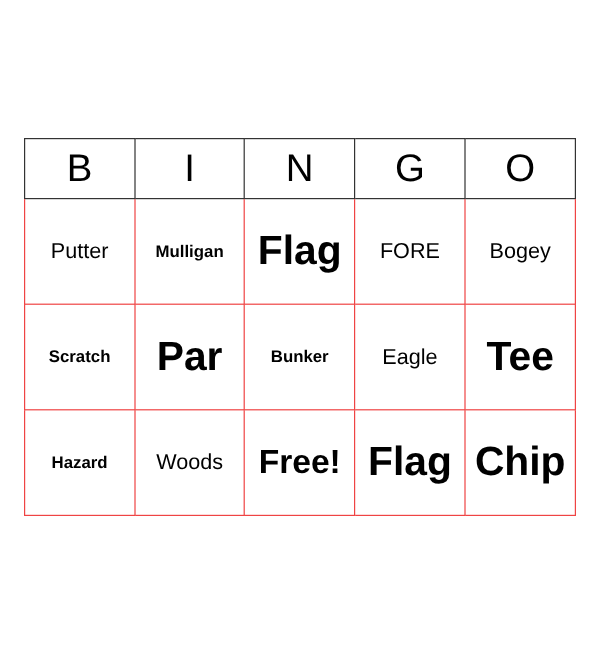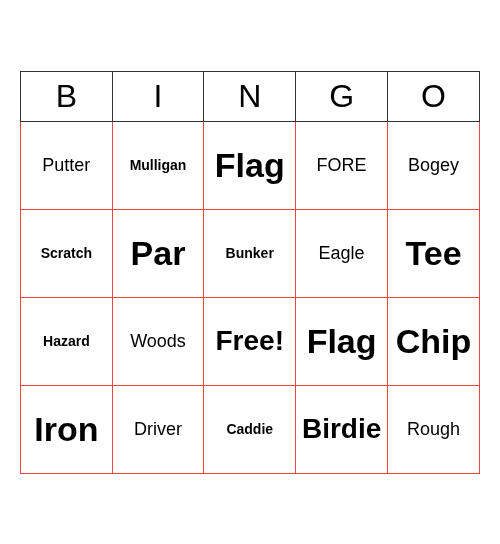--- a/index.html
+++ b/index.html
@@ -120,31 +120,14 @@
         <td>
           <span class="cell-text size-large">Free!</span>
         </td>
         <td>
           <span class="cell-text size-xlarge">Flag</span>
         </td>
         <td>
           <span class="cell-text size-xlarge">Chip</span>
         </td>
       </tr>
-      <tr>
-        <td>
-          <span class="cell-text size-xlarge">Iron</span>
-        </td>
-        <td>
-          <span class="cell-text size-medium">Driver</span>
-        </td>
-        <td>
-          <span class="cell-text size-small">Caddie</span>
-        </td>
-        <td>
-          <span class="cell-text size-large">Birdie</span>
-        </td>
-        <td>
-          <span class="cell-text size-medium">Rough</span>
-        </td>
-      </tr>
     </tbody>
 </table>
 
 </body></html>

